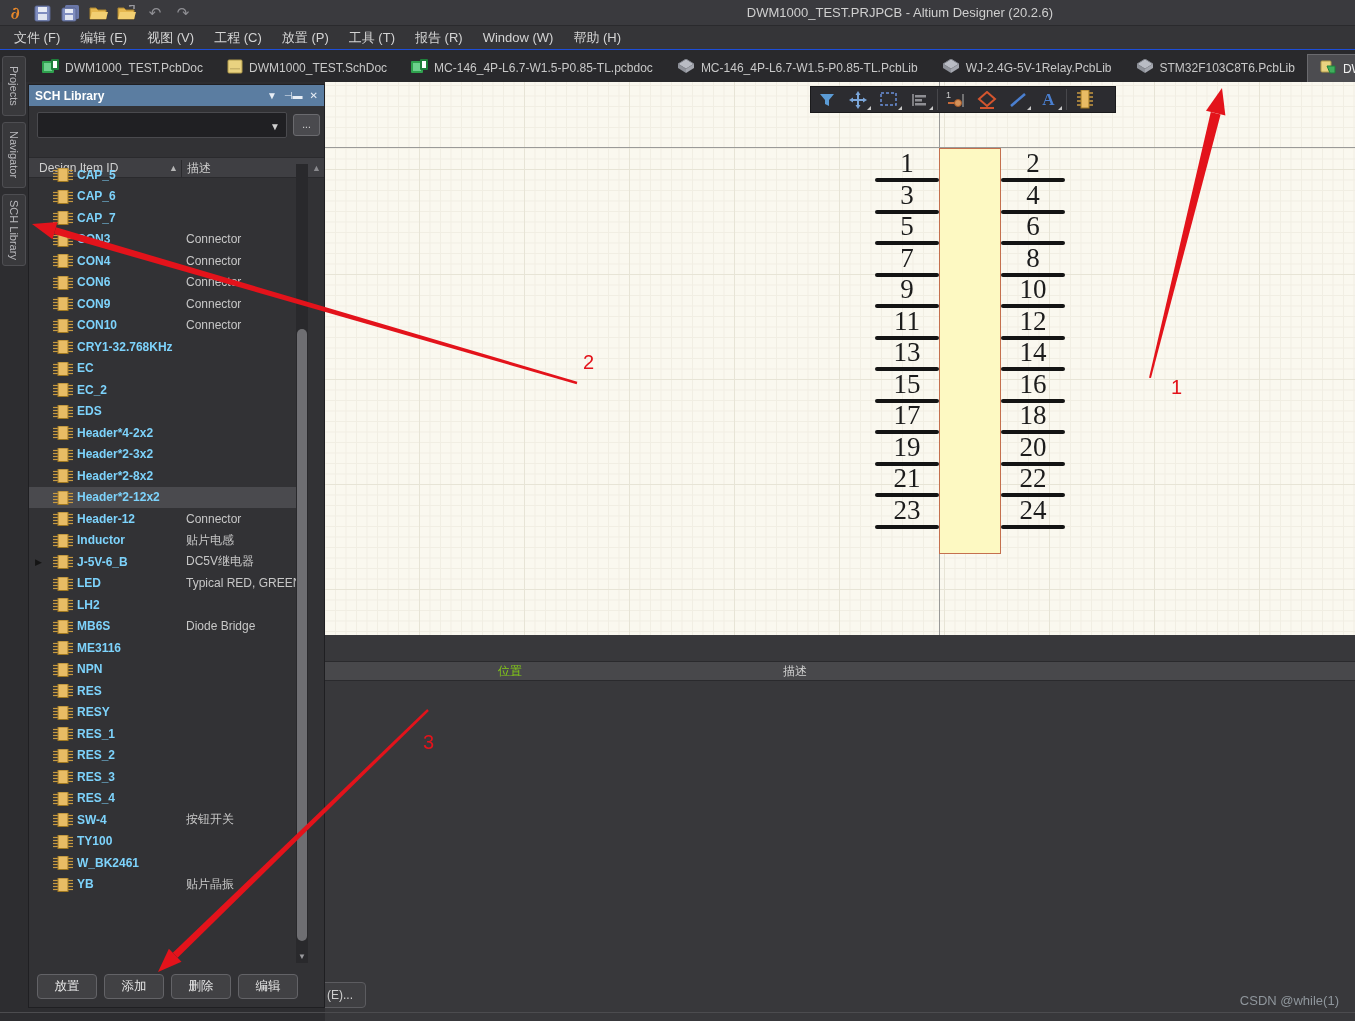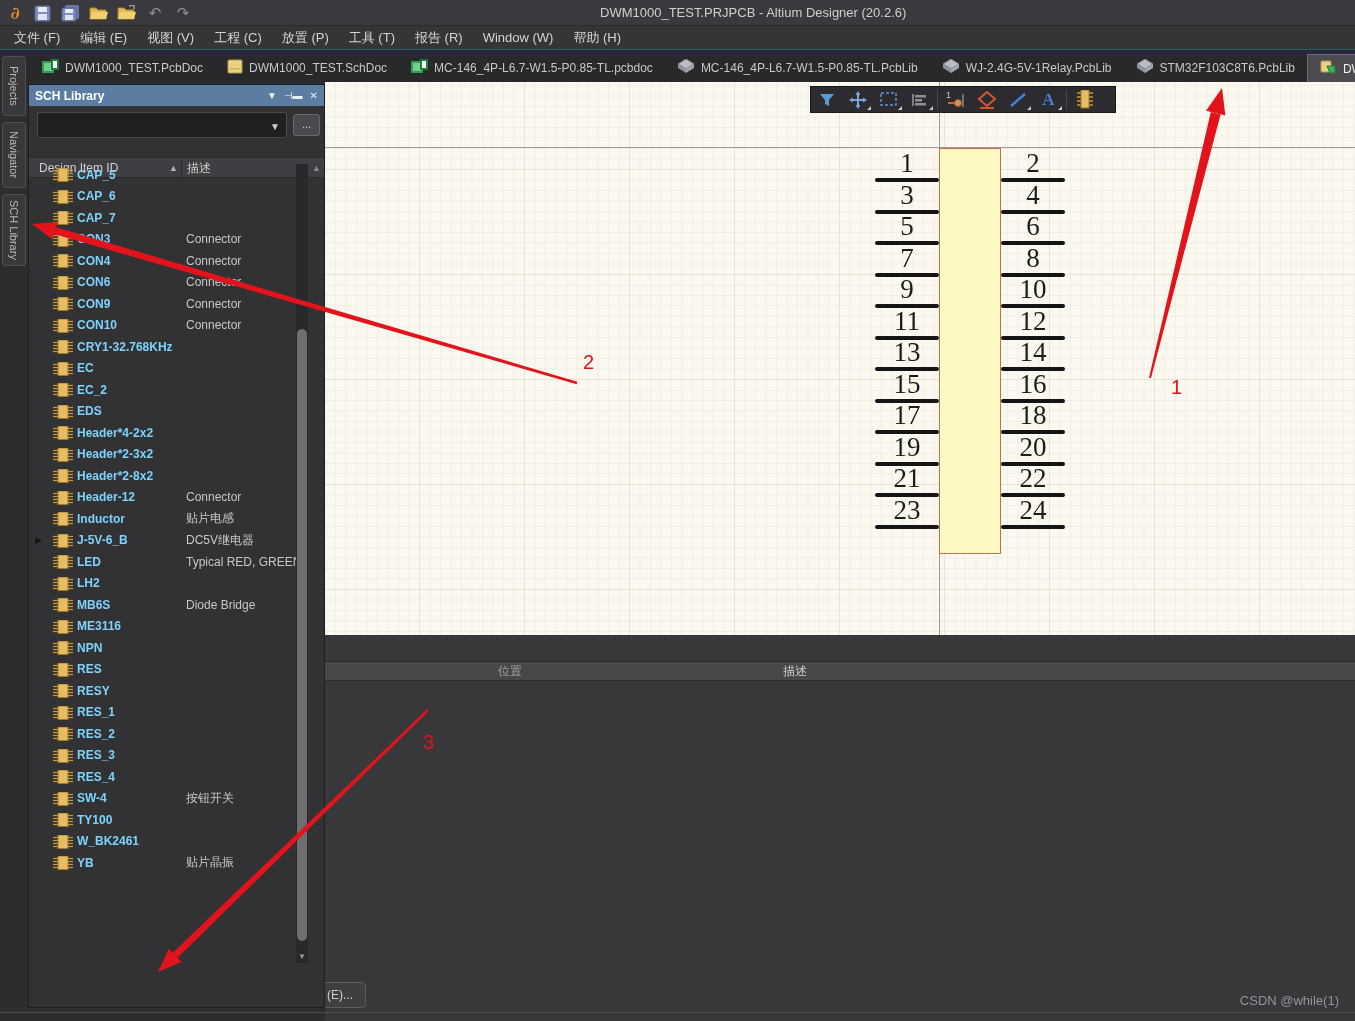--- a/index.html
+++ b/index.html
@@ -6,21 +6,21 @@
   html,body { width:1355px; height:1021px; overflow:hidden; background:#2d2d30;
               font-family:"Liberation Sans", sans-serif; }
   .abs { position:absolute; }
   #app { position:relative; width:1355px; height:1021px; background:#2d2d30; }
 
   
   #titlebar { left:0; top:0; width:1355px; height:26px; background:#3a3a3e; border-bottom:1px solid #2a2a2d; }
   #tb-icons { left:4px; top:0; height:26px; display:flex; align-items:center; gap:6px; }
   #tb-icons .tbi { width:22px; height:22px; display:flex; align-items:center; justify-content:center; }
   .ur { color:#8f8f94; font-size:15px; }
-  #window-title { left:600px; top:0; width:600px; height:26px; line-height:26px; text-align:left;
+  #window-title { left:600px; top:0; width:600px; height:26px; line-height:26px; text-align:center;
                   color:#cfcfcf; font-size:13px; white-space:nowrap; }
 
   
   #menubar { left:0; top:26px; width:1355px; height:24px; background:#353538; display:flex; align-items:center; padding-left:4px; border-bottom:1px solid #1d4ed8;}
   .menu-item { color:#d4d4d4; font-size:13px; padding:0 10px; height:24px; line-height:24px; cursor:default; }
 
   
   #doctabs { left:0; top:50px; width:1355px; height:32px; background:#29292c; display:flex; align-items:flex-end; padding-left:30px; }
   .doc-tab { height:28px; display:flex; align-items:center; gap:6px; padding:0 12px; color:#c8c8c8;
              font-size:12px; white-space:nowrap; }
@@ -83,21 +83,21 @@
   
   #util-toolbar { left:485px; top:4px; width:306px; height:27px; background:#2c2c30; border:1px solid #1a1a1c;
                   display:flex; align-items:center; z-index:6; }
   .ut-icon { position:relative; width:31px; height:25px; display:flex; align-items:center; justify-content:center; }
   .ut-icon.corner::after { content:""; position:absolute; right:2px; bottom:2px; border-left:4px solid transparent;
                            border-bottom:4px solid #c8c8c8; }
   .ut-sep { width:1px; height:21px; background:#47474b; margin:0 2px; }
 
   
   #bottom-band { left:325px; top:661px; width:1030px; height:20px; background:#48484b; border-top:1px solid #2a2a2d; border-bottom:1px solid #2a2a2d; }
-  #bottom-band .bcol1 { position:absolute; left:173px; top:0; line-height:19px; color:#a3a3a3; font-size:12px; }
+  #bottom-band .bcol1 { position:absolute; left:173px; top:0; line-height:19px; color:#84cc16; font-size:12px; }
   #bottom-band .bcol2 { position:absolute; left:458px; top:0; line-height:19px; color:#d2d2d2; font-size:12px; }
   #hidden-button { left:318px; top:982px; width:48px; height:26px; background:#3f3f42; border:1px solid #5c5c60;
                    border-radius:4px; color:#cfcfcf; font-size:12px; line-height:24px; padding-left:8px; z-index:5; }
   #statusline { left:0; top:1012px; width:1355px; height:1px; background:#4c4c4f; }
   #watermark { right:16px; top:993px; color:#8f969c; font-size:13px; z-index:4; }
 
   
   #annotations { left:0; top:0; width:1355px; height:1021px; z-index:50; pointer-events:none; }
   .ann-label { position:absolute; color:#e3131b; font-size:20px; z-index:51; pointer-events:none; }
 </style>
@@ -632,20 +632,37 @@
                 <line x1="15" y1="2.5" x2="20" y2="2.5"></line>
                 <line x1="15" y1="5.5" x2="20" y2="5.5"></line>
                 <line x1="15" y1="8.5" x2="20" y2="8.5"></line>
                 <line x1="15" y1="11.5" x2="20" y2="11.5"></line>
               </g>
               <rect x="5" y="0" width="10" height="13.5" fill="#e8bc64" stroke="#a07820"></rect>
             </svg></span>
           <span class="rname">Header*2-8x2</span>
           <span class="rdesc"></span>
         </div>
+        <div class="row selected">
+          <span class="chip"><svg width="20" height="14">
+              <g stroke="#c89a40" stroke-width="1.2">
+                <line x1="0" y1="2.5" x2="5" y2="2.5"></line>
+                <line x1="0" y1="5.5" x2="5" y2="5.5"></line>
+                <line x1="0" y1="8.5" x2="5" y2="8.5"></line>
+                <line x1="0" y1="11.5" x2="5" y2="11.5"></line>
+                <line x1="15" y1="2.5" x2="20" y2="2.5"></line>
+                <line x1="15" y1="5.5" x2="20" y2="5.5"></line>
+                <line x1="15" y1="8.5" x2="20" y2="8.5"></line>
+                <line x1="15" y1="11.5" x2="20" y2="11.5"></line>
+              </g>
+              <rect x="5" y="0" width="10" height="13.5" fill="#e8bc64" stroke="#a07820"></rect>
+            </svg></span>
+          <span class="rname">Header*2-12x2</span>
+          <span class="rdesc"></span>
+        </div>
         <div class="row">
           <span class="chip"><svg width="20" height="14">
               <g stroke="#c89a40" stroke-width="1.2">
                 <line x1="0" y1="2.5" x2="5" y2="2.5"></line>
                 <line x1="0" y1="5.5" x2="5" y2="5.5"></line>
                 <line x1="0" y1="8.5" x2="5" y2="8.5"></line>
                 <line x1="0" y1="11.5" x2="5" y2="11.5"></line>
                 <line x1="15" y1="2.5" x2="20" y2="2.5"></line>
                 <line x1="15" y1="5.5" x2="20" y2="5.5"></line>
                 <line x1="15" y1="8.5" x2="20" y2="8.5"></line>
@@ -943,20 +960,26 @@
               </g>
               <rect x="5" y="0" width="10" height="13.5" fill="#e8bc64" stroke="#a07820"></rect>
             </svg></span>
           <span class="rname">YB</span>
           <span class="rdesc">贴片晶振</span>
         </div>
       </div>
     <div class="abs" id="vscroll-track"></div>
     <div class="abs" id="vscroll-thumb"></div>
     <div class="abs" id="vscroll-down">▼</div>
+    <div class="abs" id="panel-buttons">
+        <div class="pbtn">放置</div>
+        <div class="pbtn">添加</div>
+        <div class="pbtn">删除</div>
+        <div class="pbtn">编辑</div>
+      </div>
   </div>
 
   <svg class="abs" id="annotations" width="1355" height="1021" viewBox="0 0 1355 1021">
     <g fill="#e3131b">
       <polygon points="1151,378 1220.6,114.4 1210.8,112 1149,377.8"></polygon>
       <polygon points="1222,88 1225.4,115.6 1206,110.8"></polygon>
     </g>
     <g fill="#e3131b">
       <polygon points="577.3,381.8 56,227.3 54,234.1 576.7,384.2"></polygon>
       <polygon points="32,224 57.5,222.1 52.5,239.3"></polygon>

